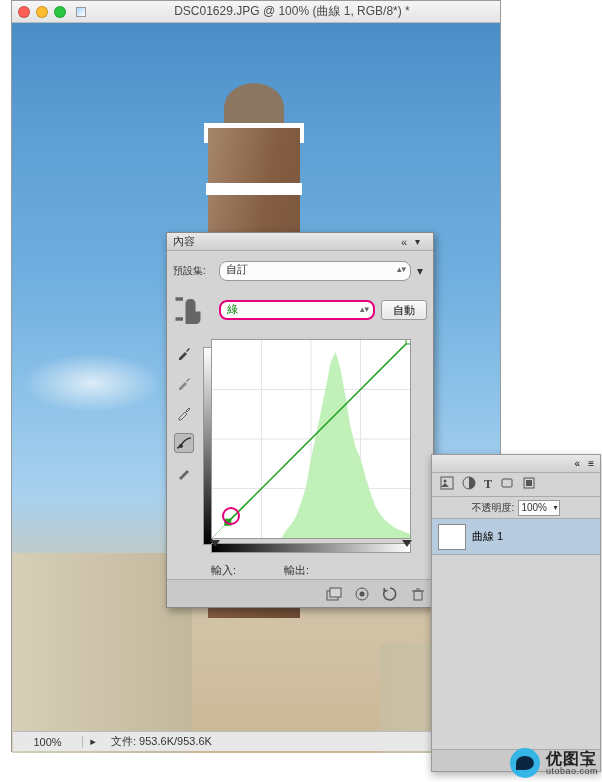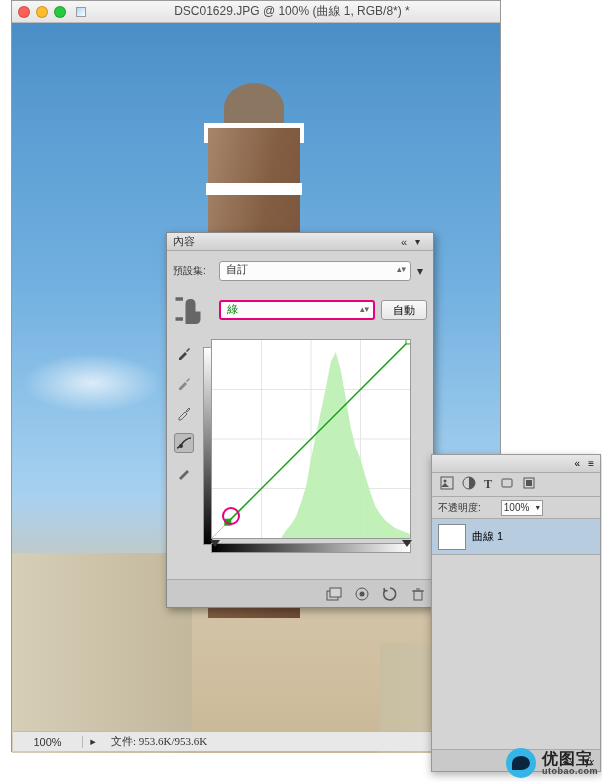--- a/index.html
+++ b/index.html
@@ -20,33 +20,33 @@
 .tower-mid { left: 46px; top: 105px; width: 92px; height: 490px; background: linear-gradient(100deg, #a6866b 0%, #845e43 40%, #6f4d36 100%); }
 .tower-band { left: 42px; top: 100px; width: 100px; height: 20px; background: #fff; }
 .tower-band2 { left: 44px; top: 160px; width: 96px; height: 12px; background: #fff; }
 .bldg-left { position: absolute; left: 0; top: 530px; width: 180px; height: 200px; background: linear-gradient(90deg, #d6ceb7, #c3b89c); }
 .bldg-right { position: absolute; right: 0; top: 620px; width: 120px; height: 120px; background: linear-gradient(90deg, #c8bea2, #d0c6ab); }
 .sky-cloud { position: absolute; left: 10px; top: 330px; width: 140px; height: 60px; background: radial-gradient(ellipse, rgba(255,255,255,0.7), transparent 70%); }
 
 .statusbar { position: absolute; left: 1px; bottom: 0; height: 20px; width: 488px; background: #e8e8e8; border-top: 1px solid #bbb; display: flex; align-items: center; font-size: 11px; color: #333; }
 .sb-zoom { width: 70px; text-align: center; border-right: 1px solid #bbb; }
 .sb-nav { width: 20px; text-align: center; }
-.sb-info { padding-left: 8px; font-family: Liberation Serif, serif; }
+.sb-info { padding-left: 8px; }
 
 .curves-panel { position: absolute; left: 166px; top: 232px; width: 268px; height: 376px; background: #d4d4d4; border: 1px solid #888; box-shadow: 2px 3px 8px rgba(0,0,0,0.35); }
 .cp-titlebar { height: 18px; background: linear-gradient(#e8e8e8,#d0d0d0); border-bottom: 1px solid #aaa; display: flex; align-items: center; padding: 0 6px; font-size: 11px; color: #333; }
 .cp-titlebar .spacer { flex: 1; }
 .cp-x { width: 12px; height: 12px; font-size: 10px; }
 .cp-tabs { height: 22px; background: #d8d8d8; border-bottom: 1px solid #aaa; display: flex; align-items: center; padding: 0 8px; font-size: 11px; color: #333; }
 .cp-tab-ico { width: 16px; height: 16px; margin-right: 4px; }
 .cp-tab-ico svg { width: 16px; height: 16px; }
 .cp-body { padding: 10px 6px 6px 6px; position: relative; }
 .cp-row { display: flex; align-items: center; margin-bottom: 8px; font-size: 12px; color: #333; gap: 6px; }
 .cp-label { width: 40px; font-size: 10px; }
-.cp-select { flex: 1; height: 20px; background: #fcfcfc; border: 1px solid #999; border-radius: 3px; font-size: 11px; padding: 0 16px 0 6px; position: relative; }
+.cp-select { flex: 1; height: 20px; background: #fcfcfc; border: 1px solid #999; border-radius: 8px; font-size: 11px; padding: 0 16px 0 6px; position: relative; }
 .cp-select .arrows { position: absolute; right: 4px; top: 2px; font-size: 9px; color: #666; }
 .channel-sel.highlight { border: 2px solid #e6007e; }
 .auto-btn { width: 46px; height: 20px; background: linear-gradient(#fafafa,#e6e6e6); border: 1px solid #999; border-radius: 3px; font-size: 11px; }
 .cp-main { display: flex; }
 .tool-col { width: 22px; display: flex; flex-direction: column; gap: 10px; align-items: center; padding-top: 4px; }
 .tool-btn { width: 20px; height: 20px; display: flex; align-items: center; justify-content: center; border-radius: 3px; }
 .tool-btn.active { background: #bcbcbc; border: 1px solid #888; }
 .tool-btn svg { width: 16px; height: 16px; }
 .graph-wrap { margin-left: 2px; width: 210px; }
 .vgrad { position: absolute; left: 36px; top: 96px; width: 10px; height: 198px; background: linear-gradient(180deg, #fff, #000); border: 1px solid #999; }
@@ -59,34 +59,34 @@
 .io-row { display: flex; font-size: 11px; color: #333; margin: 10px 0 0 14px; gap: 48px;}
 .io-row span { display: inline-block; }
 .bottom-tool { height: 28px; border-top: 1px solid #aaa; background: #c9c9c9; display: flex; align-items: center; justify-content: flex-end; padding: 0 6px; gap: 10px; position: absolute; left: 0; right: 0; bottom: 0; }
 .bottom-tool .ico { width: 18px; height: 18px; }
 .bottom-tool svg { width: 18px; height: 18px; }
 
 .layers-panel { position: absolute; right: 1px; top: 454px; width: 170px; height: 318px; background: #d4d4d4; border: 1px solid #999; box-shadow: 0 3px 8px rgba(0,0,0,0.3); }
 .lp-title { height: 18px; background: linear-gradient(#e8e8e8,#d0d0d0); border-bottom: 1px solid #aaa; display: flex; align-items: center; justify-content: flex-end; padding: 0 6px; font-size: 10px; }
 .lp-toolrow { height: 24px; border-bottom: 1px solid #aaa; display: flex; align-items: center; gap: 8px; padding: 0 8px; }
 .lp-toolrow svg { width: 14px; height: 14px; }
-.lp-optrow { height: 22px; border-bottom: 1px solid #aaa; display: flex; align-items: center; justify-content: flex-start; font-size: 10px; color: #333; padding: 0 6px; gap: 20px; }
+.lp-optrow { height: 22px; border-bottom: 1px solid #aaa; display: flex; align-items: center; justify-content: center; font-size: 10px; color: #333; padding: 0 6px; gap: 4px; }
 .lp-optrow .vbox { width: 42px; height: 16px; background: #fcfcfc; border: 1px solid #999; font-size: 10px; padding: 0 2px; display: flex; align-items: center; justify-content: space-between;}
 .lp-lockrow { height: 22px; border-bottom: 1px solid #aaa; display: flex; align-items: center; padding: 0 6px; font-size: 10px; color: #333; gap: 8px; }
 .lp-lockrow .sp { flex: 1;}
 .lp-layer { height: 36px; border-bottom: 1px solid #aaa; background: #b8cce0; display: flex; align-items: center; padding: 7px 6px; font-size: 11px; gap: 6px;}
 .lp-thumb { width: 28px; height: 26px; background: #fff; border: 1px solid #888; }
 .lp-footer { height: 22px; background: #c9c9c9; border-top: 1px solid #aaa; position: absolute; left: 0; right: 0; bottom: 0; display: flex; align-items: center; justify-content: flex-end; gap: 10px; padding: 0 6px; }
 
 .watermark { position: absolute; right: 4px; bottom: 4px; display: flex; align-items: center; gap: 6px; }
 .wm-circle { width: 30px; height: 30px; border-radius: 50%; background: #35b5e5; display: flex; align-items: center; justify-content: center;}
 .wm-bird { width: 18px; height: 14px; background: #0a2540; border-radius: 50% 50% 50% 0; }
 .wm-text { display: flex; flex-direction: column; line-height: 1; justify-content: flex-end; }
 .wm-cn { font-size: 16px; font-weight: bold; color: #222; letter-spacing: 1px;}
-.wm-en { font-size: 9px; color: #444; letter-spacing: .5px; font-weight: bold;}
+.wm-en { font-size: 9px; color: #444; letter-spacing: .5px;}
 </style>
 </head>
 <body>
 
 <div class="main-window">
   <div class="titlebar">
     <div class="traffic">
       <div class="traffic-btn tb-red"></div>
       <div class="traffic-btn tb-yellow"></div>
       <div class="traffic-btn tb-green"></div>
@@ -194,20 +194,24 @@
             <path d="M16 184 L200 0" stroke="#18a018" stroke-width="1.6" fill="none"></path>
             <rect x="196" y="-2" width="6" height="6" fill="#fff" stroke="#18a018"></rect>
             <rect x="13" y="181" width="6" height="6" fill="#18a018" stroke="#18a018"></rect>
           </svg>
           <div class="pt-highlight"></div>
         </div>
         <div class="hgrad">
           <div class="hmark l"></div>
           <div class="hmark r"></div>
         </div>
+        <div class="io-row">
+          <span>輸入:</span>
+          <span>輸出:</span>
+        </div>
       </div>
     </div>
   </div>
   <div class="bottom-tool">
     <span class="ico"><svg viewBox="0 0 18 18">
           <rect x="2" y="6" width="11" height="9" fill="none" stroke="#555"></rect>
           <rect x="5" y="3" width="11" height="9" fill="#d4d4d4" stroke="#555"></rect>
         </svg></span>
     <span class="ico"><svg viewBox="0 0 18 18">
           <circle cx="9" cy="9" r="6" fill="none" stroke="#555"></circle>

